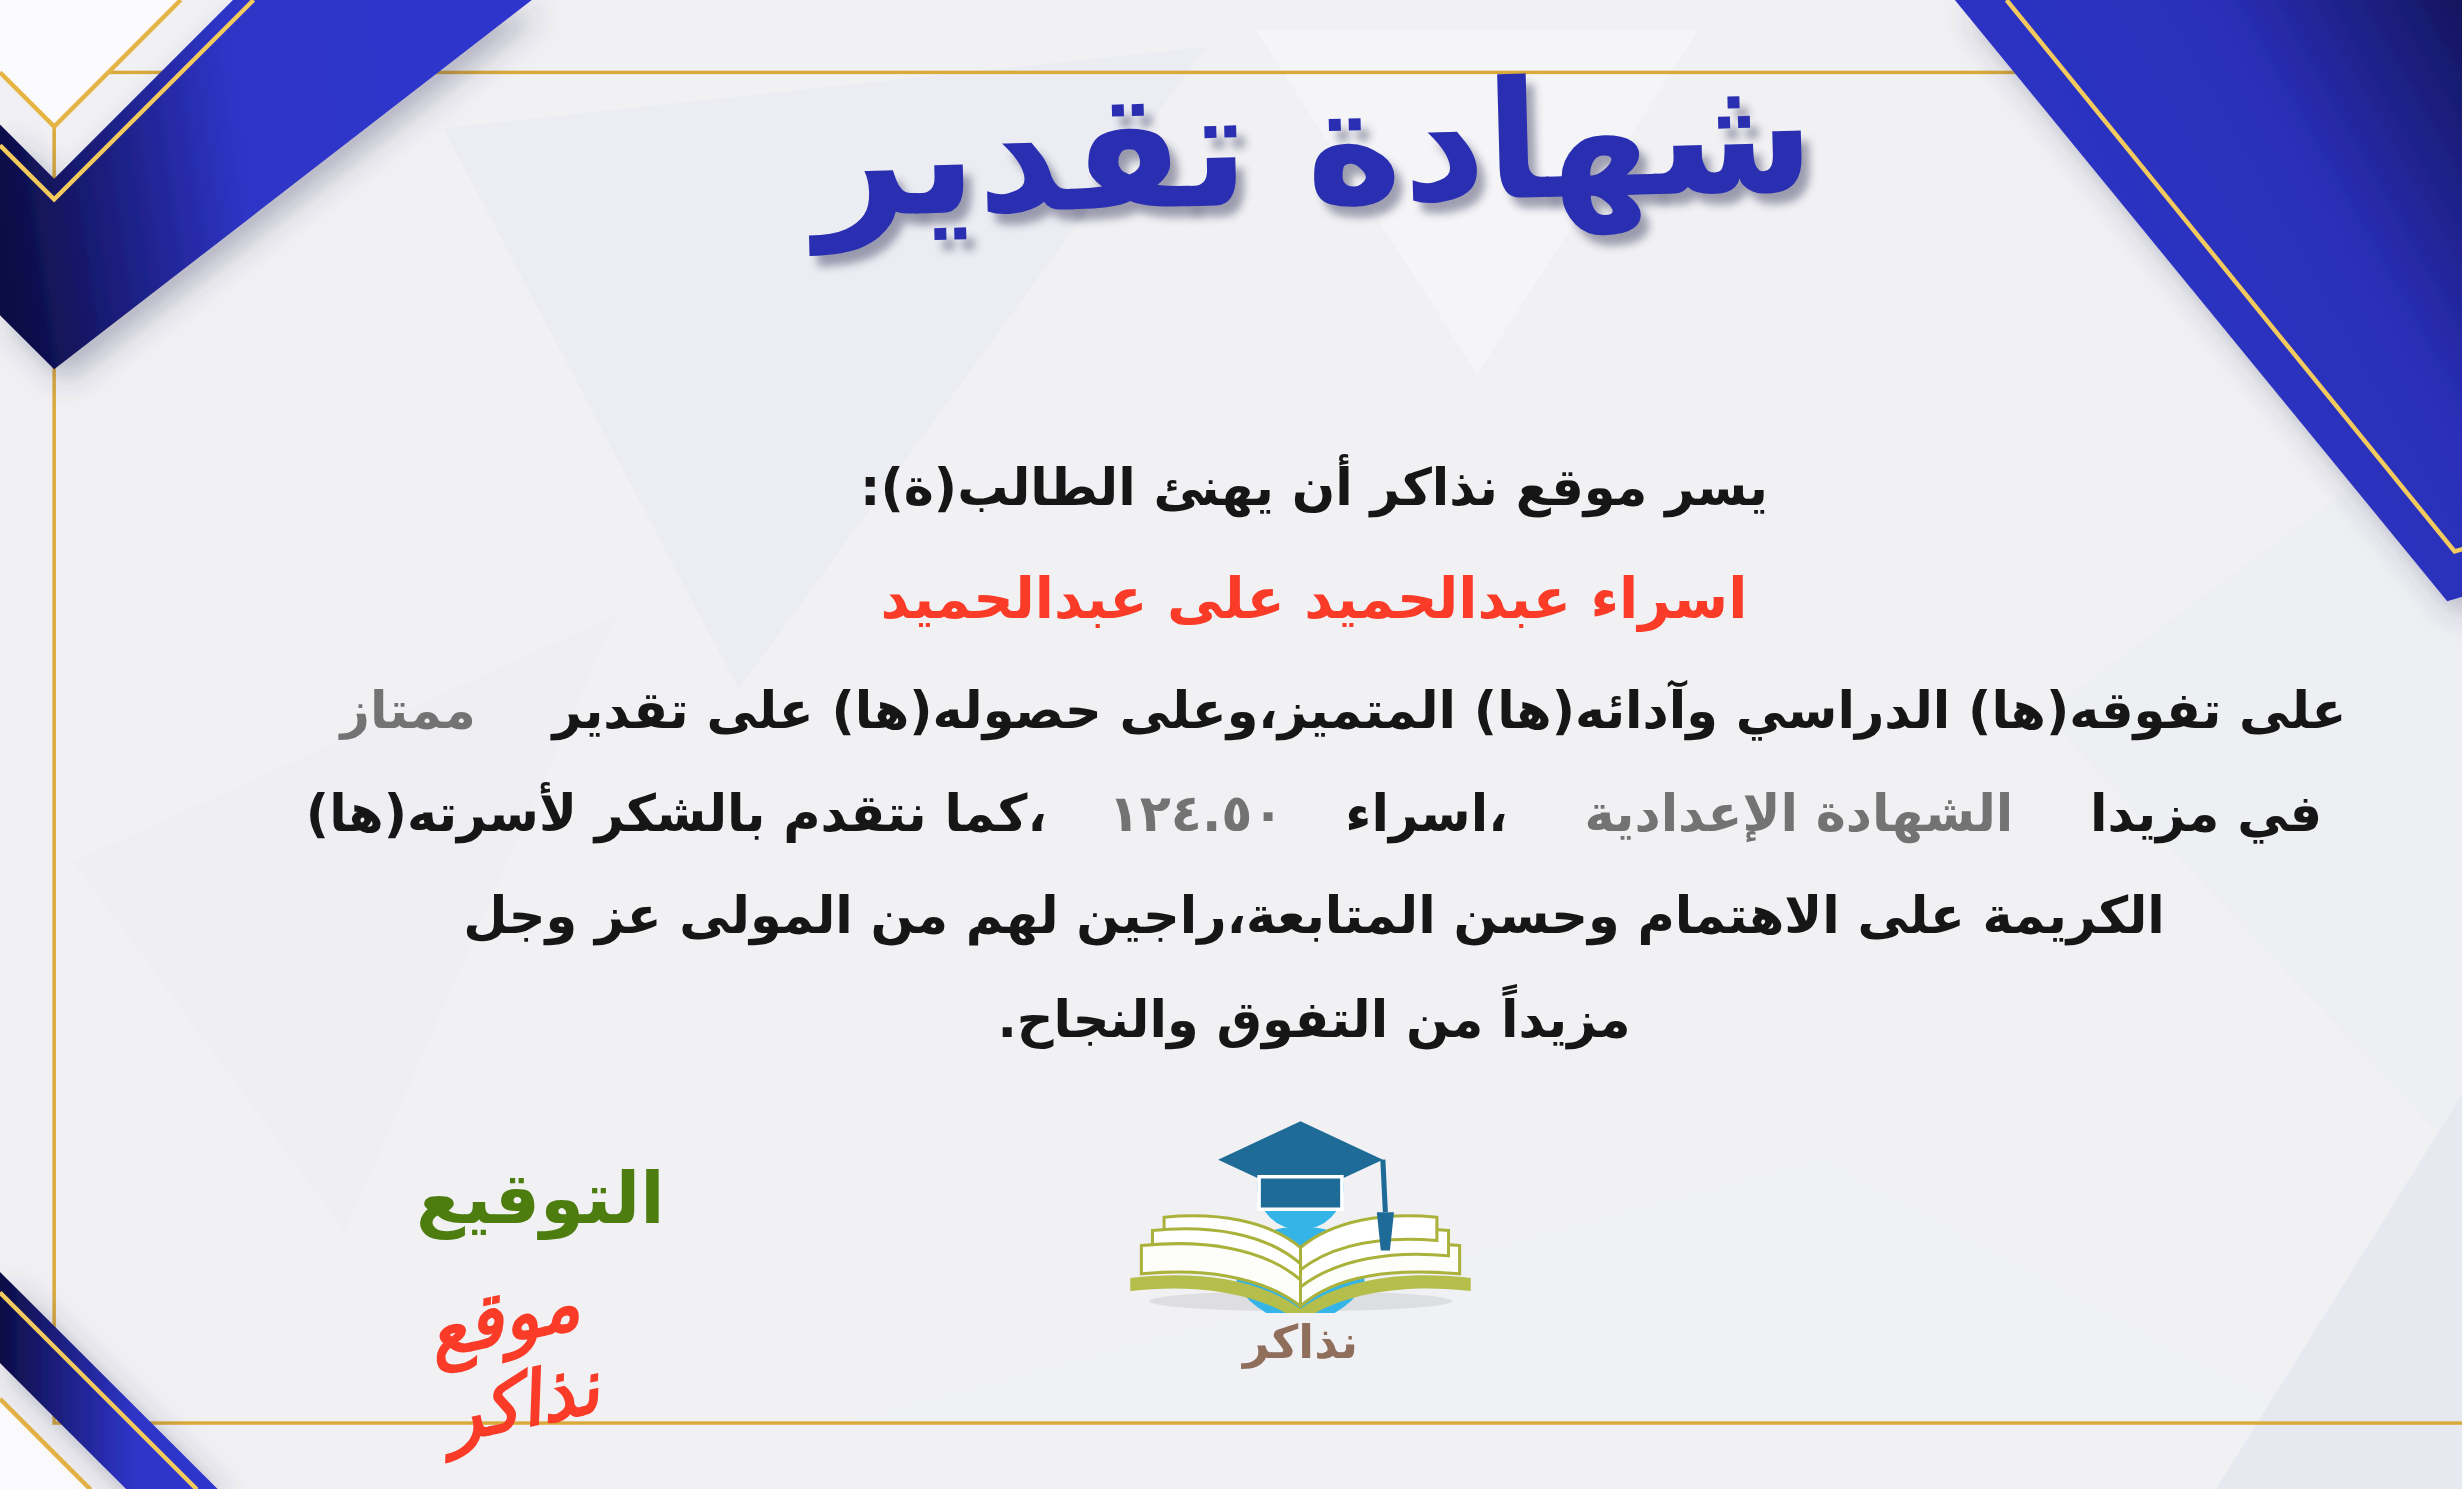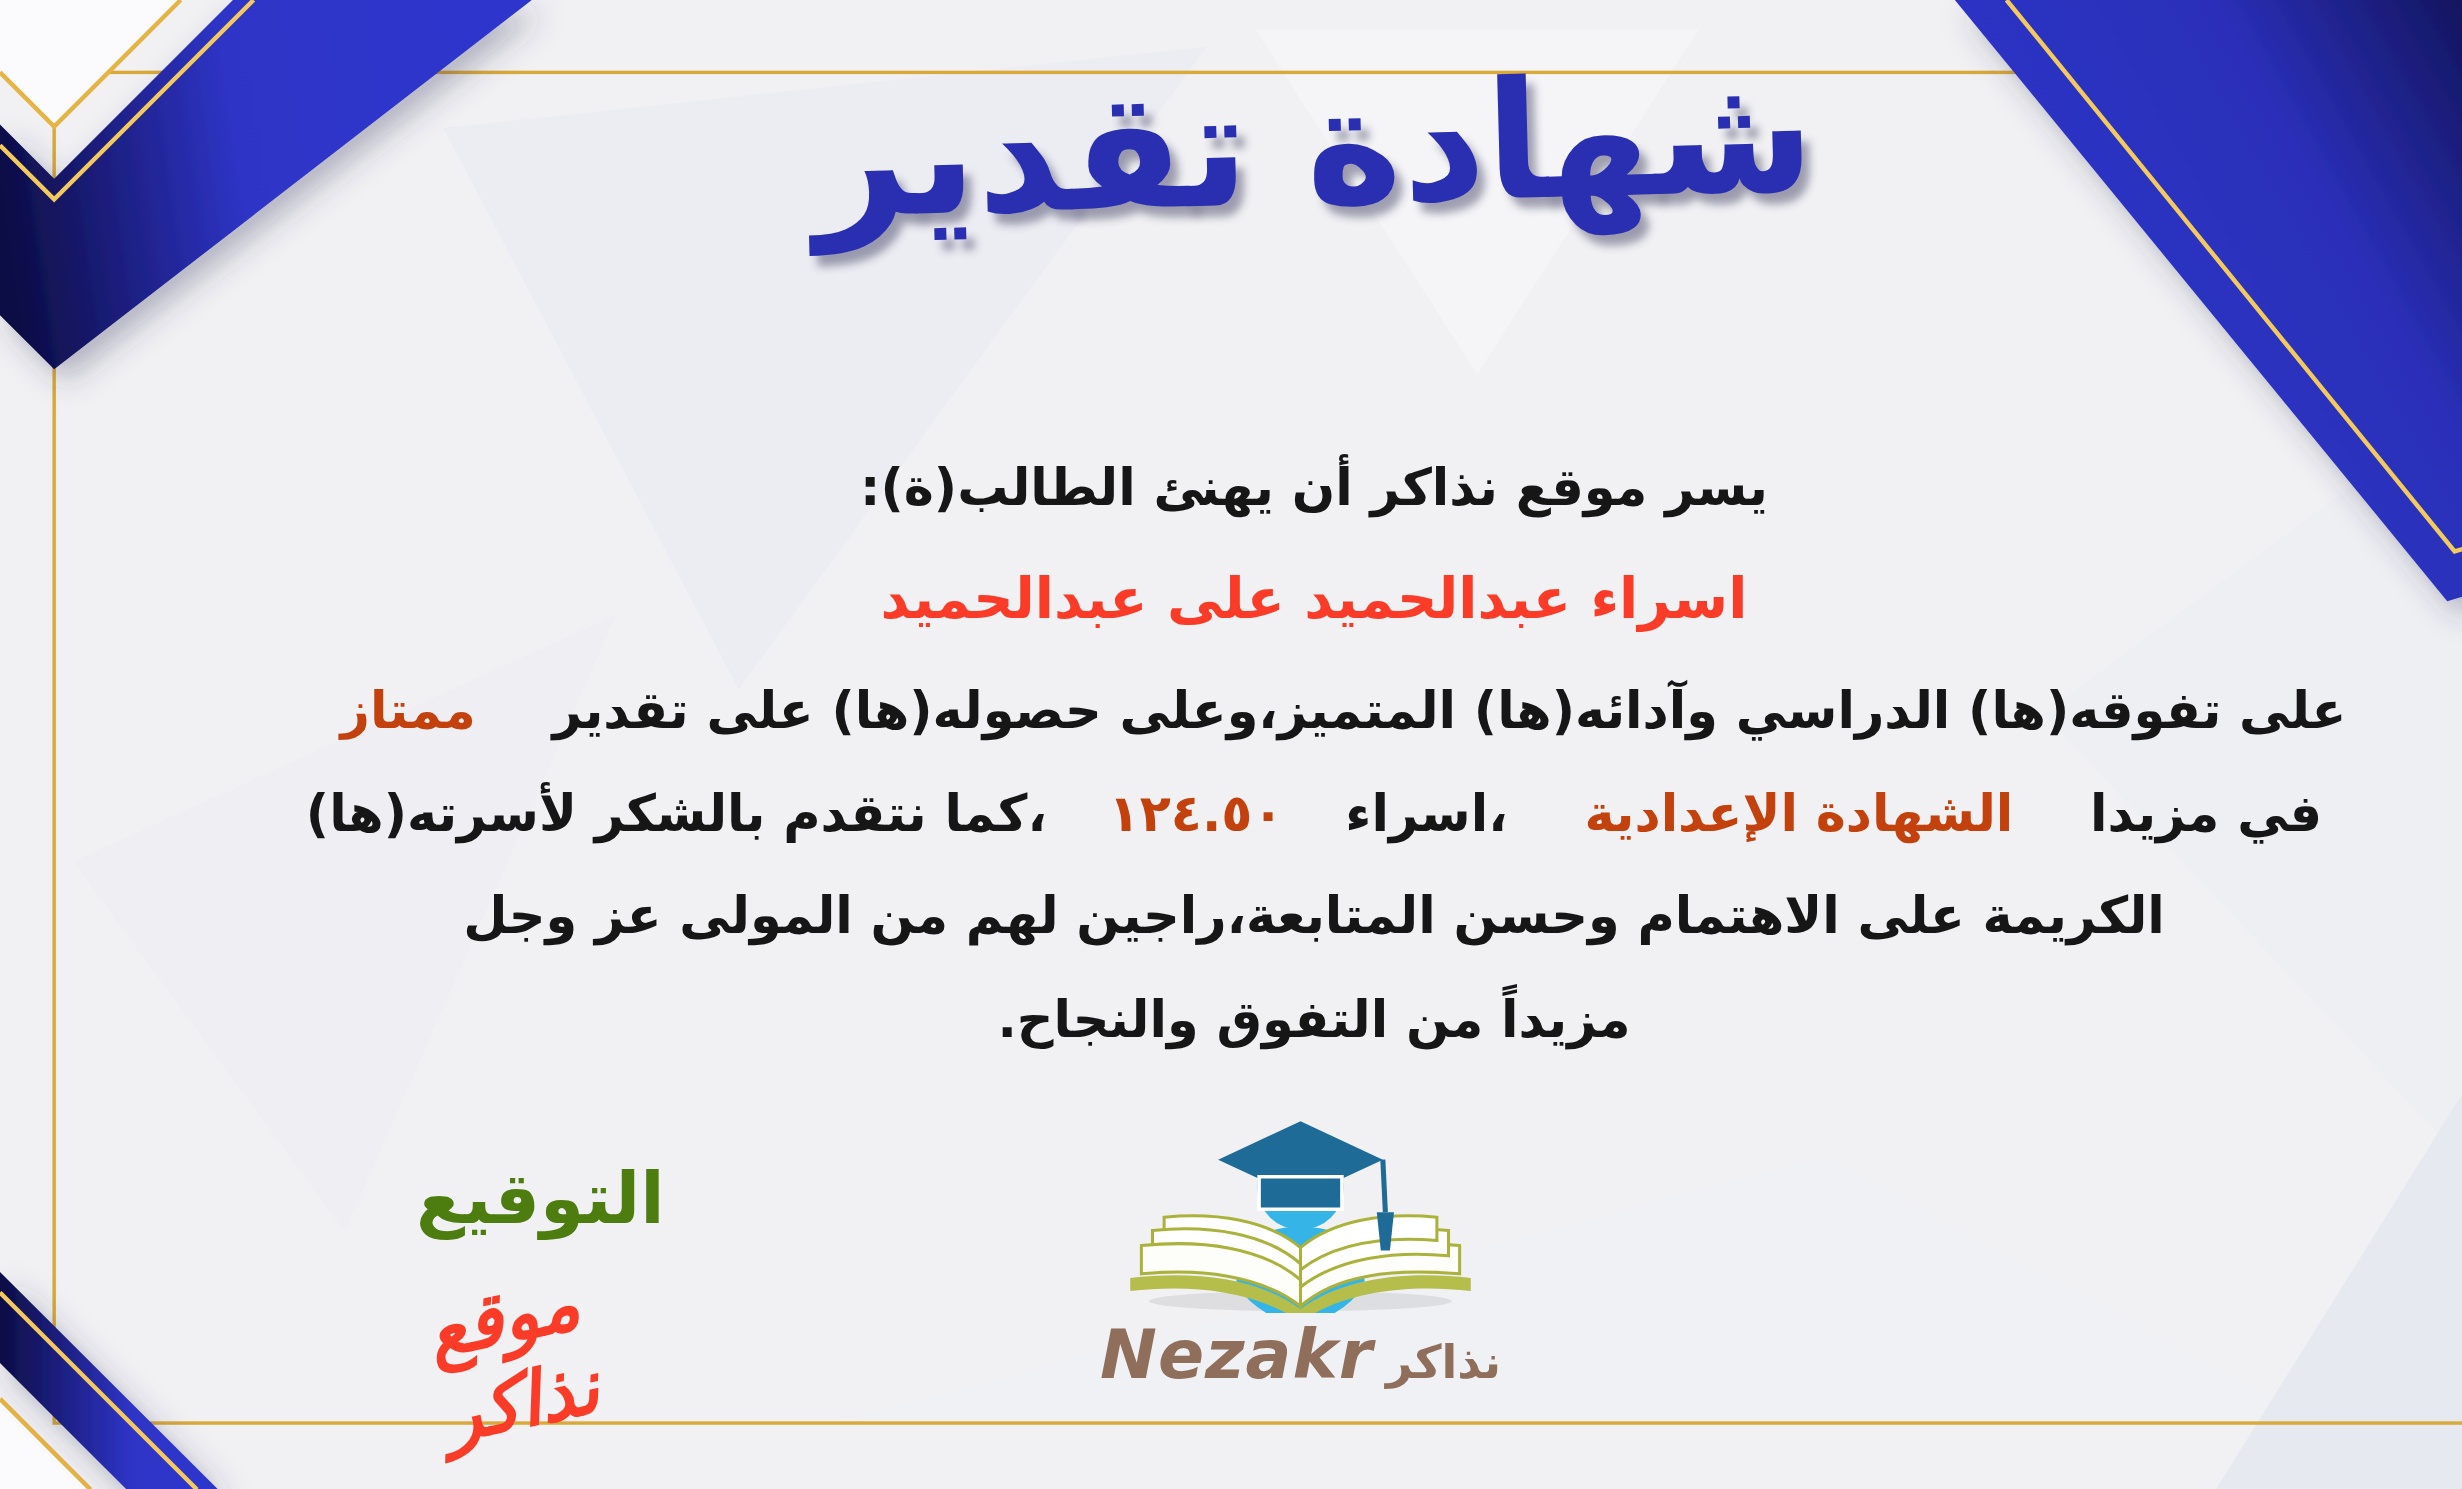--- a/index.html
+++ b/index.html
@@ -24,21 +24,21 @@
     transform:rotate(-1.5deg);
     letter-spacing:3px;
   }
   .intro{top:458px;font-size:51px;color:#161616;font-weight:bold;}
   .student-name{top:566px;font-size:56px;font-weight:bold;color:#f93b27;}
   .bodyline{font-size:51px;color:#161616;font-weight:bold;left:74px;right:74px;text-align:center;}
   .l3{top:681px;}
   .l4{top:784px;}
   .l5{top:886px;}
   .l6{top:990px;}
-  .hl{color:#c2410c;margin:0 59px;text-align:center;}
+  .hl{color:#737373;margin:0 59px;text-align:center;}
   .hl.tight{margin:8px 44px;}
 
   .sig-label{left:416px;top:1157px;font-size:71px;font-weight:bold;color:#4d7c0f;}
   .sig-script{
     left:374px;top:1273px;width:276px;text-align:center;
     font-size:74px;font-style:italic;font-weight:bold;
     color:#f93b27;transform:rotate(-12deg);
   }
 
   .logo{left:1106px;top:1118px;width:389px;display:flex;flex-direction:column;align-items:center;row-gap:2px;}
@@ -162,19 +162,18 @@
       </g>
 
       <g>
         <polygon points="385,6 548,82 385,158 222,82" fill="#1d6b96"></polygon>
         <path d="M 303 116 L 467 116 L 467 180 L 303 180 Z" fill="#1d6b96" stroke="#ffffff" stroke-width="7"></path>
         <path d="M 548 82 L 553 186" fill="none" stroke="#1d6b96" stroke-width="10"></path>
         <polygon points="536,186 570,186 562,262 544,262" fill="#1d6b96"></polygon>
       </g>
     </svg>
     <div class="logo-text">
-      <span class="logo-latin">Nezakr</span>
       <span class="logo-arabic rtl">نذاكر</span>
     </div>
   </div>
 
 </div>
 
 
 </body></html>

